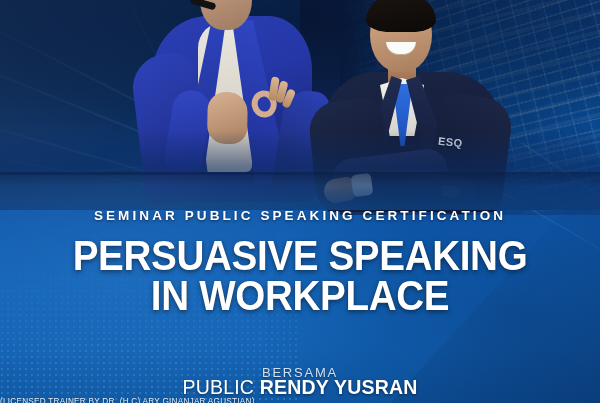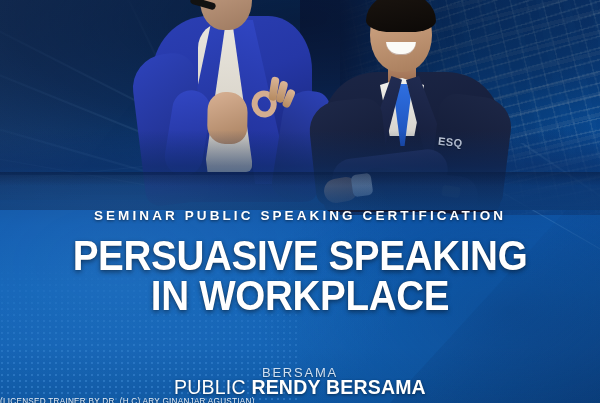--- a/index.html
+++ b/index.html
@@ -440,18 +440,18 @@
 
     <div class="headline">
       <span class="l1">PERSUASIVE SPEAKING</span>
       <span class="l2">IN WORKPLACE</span>
     </div>
 
 
     <div class="bersama">BERSAMA</div>
 
     <div class="coachline">
-      <span class="light">PUBLIC </span><span class="bold">RENDY BERSAMA</span>
+      <span class="light">PUBLIC </span><span class="bold">RENDY YUSRAN</span>
     </div>
 
     <div class="license">(LICENSED TRAINER BY DR. (H.C) ARY GINANJAR AGUSTIAN)</div>
   </div>
 </div>
 
 </body></html>

